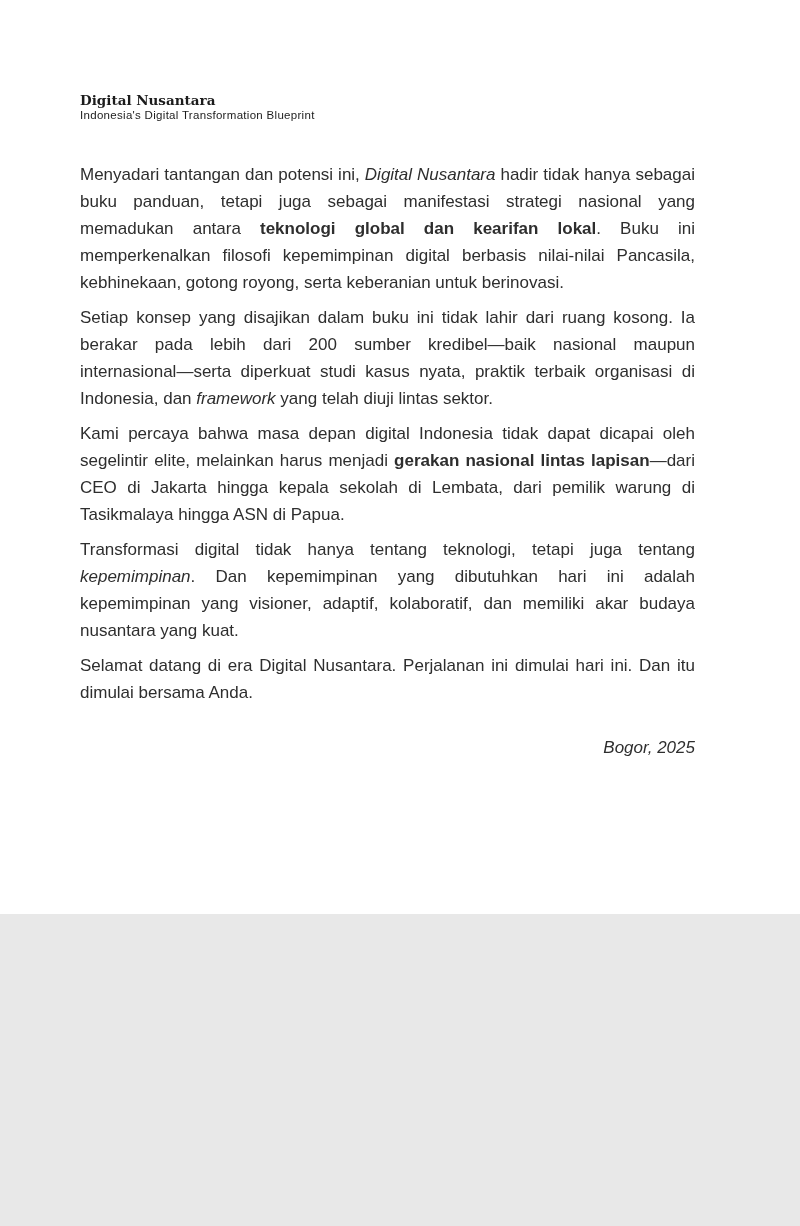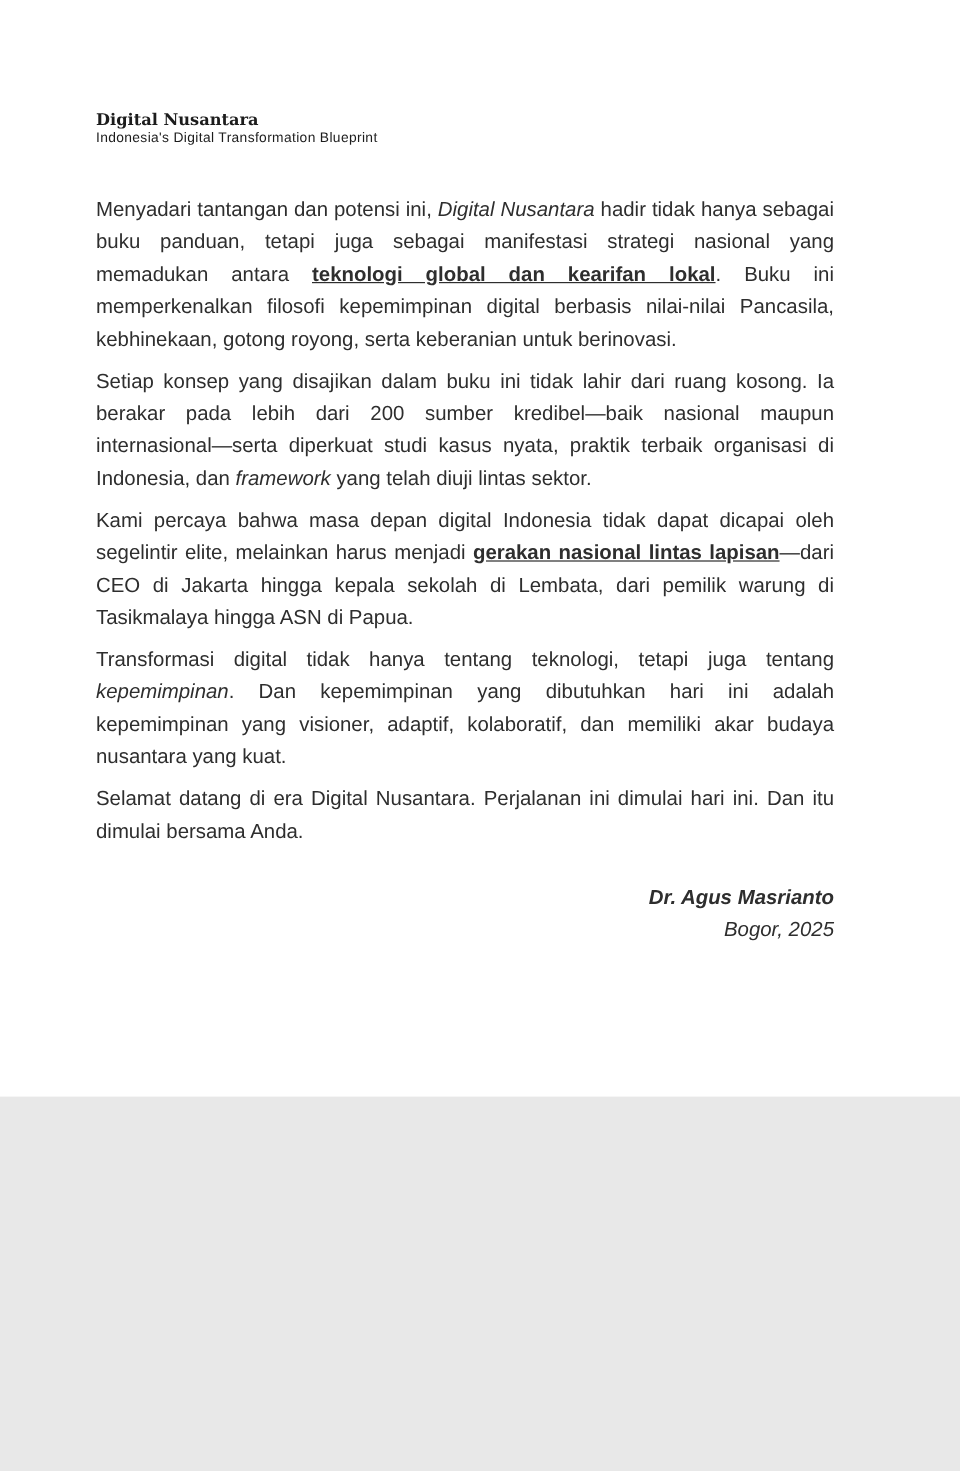--- a/index.html
+++ b/index.html
@@ -39,21 +39,21 @@
   }
   .body-text{
     margin-top:38px;
     font-size:17px;
     line-height:27px;
     color:var(--text);
     text-align:justify;
   }
   .body-text p{margin:0 0 8px 0;}
   .it{font-style:italic;}
-  .bd{font-weight:bold;text-decoration:underline;}
+  .bd{font-weight:bold;}
   .signature{
     margin-top:28px;
     text-align:right;
     font-style:italic;
     font-size:17px;
     line-height:27px;
     color:var(--text);
   }
   .sig-name{font-weight:bold;}
   .page-footer{
@@ -91,21 +91,20 @@
 
     <main class="body-text">
         <p><span>Menyadari tantangan dan potensi ini, </span><span class="it">Digital Nusantara</span><span> hadir tidak hanya sebagai buku panduan, tetapi juga sebagai manifestasi strategi nasional yang memadukan antara </span><span class="bd">teknologi global dan kearifan lokal</span><span>. Buku ini memperkenalkan filosofi kepemimpinan digital berbasis nilai-nilai Pancasila, kebhinekaan, gotong royong, serta keberanian untuk berinovasi.</span></p>
         <p><span>Setiap konsep yang disajikan dalam buku ini tidak lahir dari ruang kosong. Ia berakar pada lebih dari 200 sumber kredibel—baik nasional maupun internasional—serta diperkuat studi kasus nyata, praktik terbaik organisasi di Indonesia, dan </span><span class="it">framework</span><span> yang telah diuji lintas sektor.</span></p>
         <p><span>Kami percaya bahwa masa depan digital Indonesia tidak dapat dicapai oleh segelintir elite, melainkan harus menjadi </span><span class="bd">gerakan nasional lintas lapisan</span><span>—dari CEO di Jakarta hingga kepala sekolah di Lembata, dari pemilik warung di Tasikmalaya hingga ASN di Papua.</span></p>
         <p><span>Transformasi digital tidak hanya tentang teknologi, tetapi juga tentang </span><span class="it">kepemimpinan</span><span>. Dan kepemimpinan yang dibutuhkan hari ini adalah kepemimpinan yang visioner, adaptif, kolaboratif, dan memiliki akar budaya nusantara yang kuat.</span></p>
         <p><span>Selamat datang di era Digital Nusantara. Perjalanan ini dimulai hari ini. Dan itu dimulai bersama Anda.</span></p>
       </main>
 
     <div class="signature">
-      <div class="sig-name">Dr. Agus Masrianto</div>
       <div class="sig-place">Bogor, 2025</div>
     </div>
   </div>
 
   <footer class="page-footer">
     <span class="page-num">x</span>
     <span class="footer-divider"></span>
     <span class="footer-section">Prolog</span>
   </footer>
 </div>

